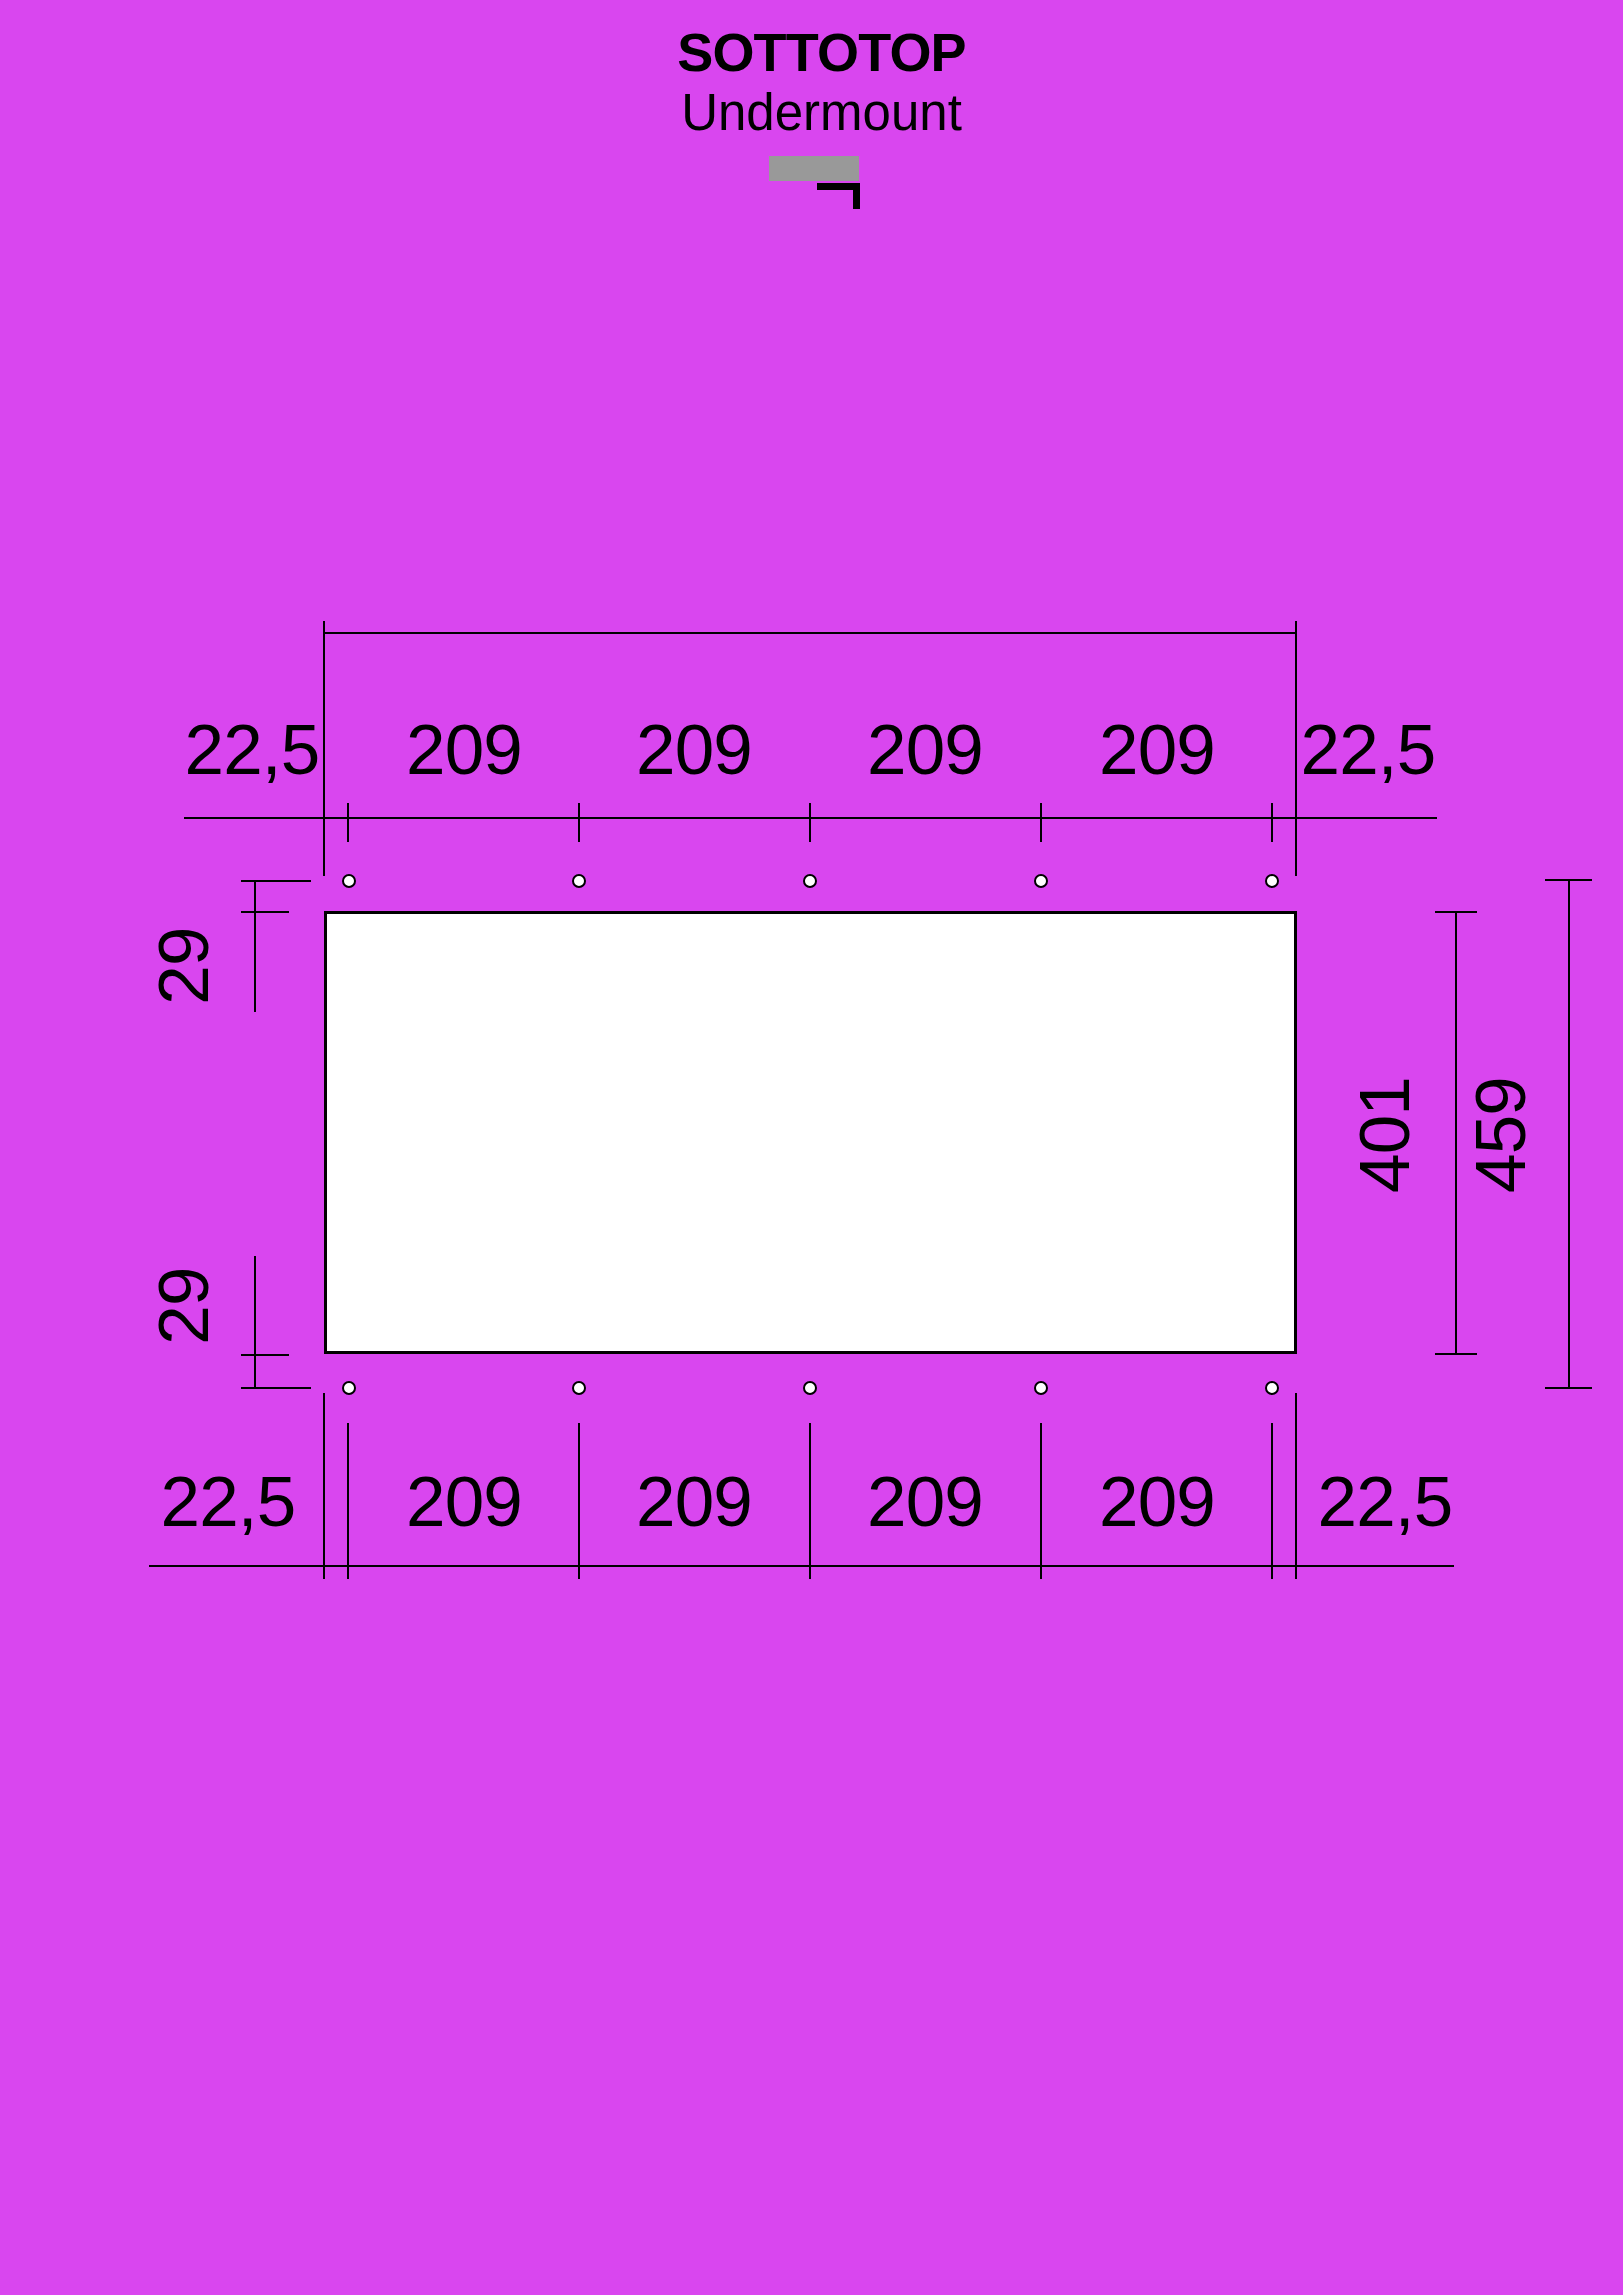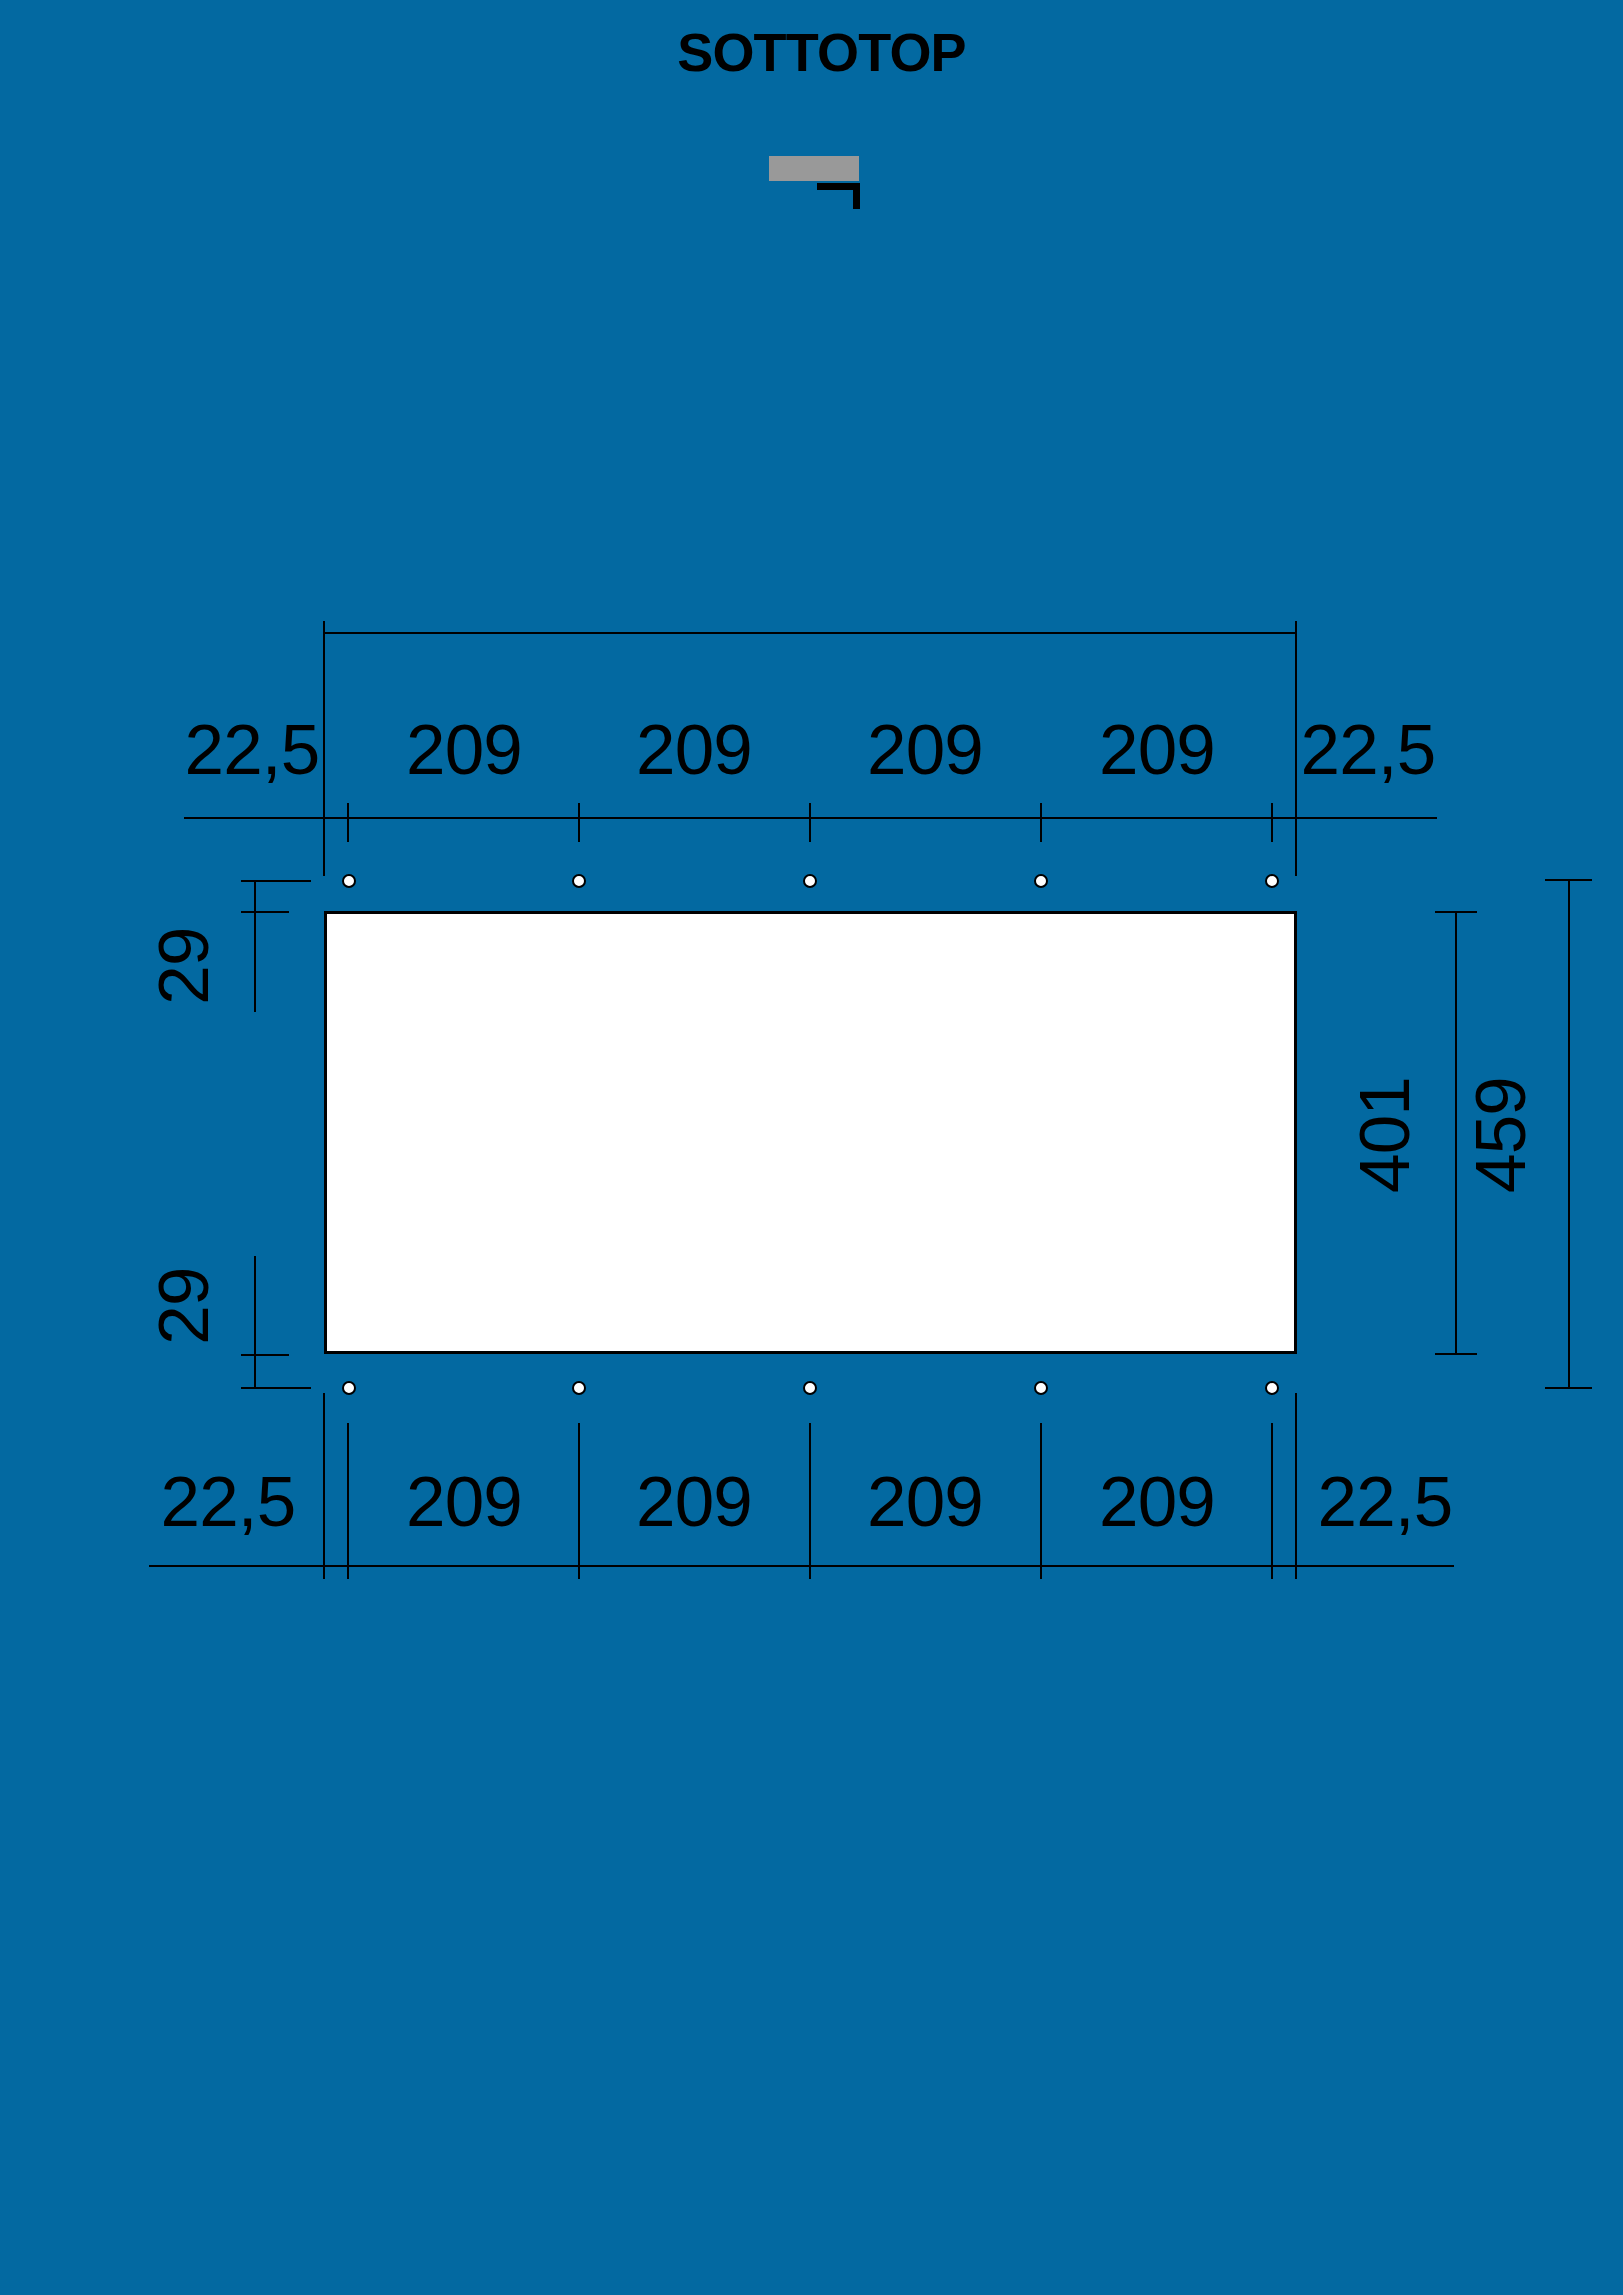--- a/index.html
+++ b/index.html
@@ -4,21 +4,21 @@
 <style>
   html, body {
     margin: 0;
     padding: 0;
     background: #ffffff;
   }
   .sheet {
     position: relative;
     width: 1623px;
     height: 2295px;
-    background: #0369a1;
+    background: #d946ef;
     overflow: hidden;
     font-family: "Liberation Sans", sans-serif;
     color: #000000;
   }
   .ln {
     position: absolute;
     background: #000000;
   }
   .lbl {
     position: absolute;
@@ -65,20 +65,21 @@
   .icon-part {
     position: absolute;
   }
 </style>
 </head>
 <body>
 
 <div class="sheet">
 
   <div class="lbl title-main" style="left:399px;top:18.6px;width:845px;">SOTTOTOP</div>
+  <div class="lbl title-sub" style="left:399px;top:85px;width:845px;">Undermount</div>
 
   <div class="icon-part" style="left:769px;top:156px;width:90px;height:24.5px;background:#999999;"></div>
   <div class="icon-part" style="left:817px;top:183px;width:43px;height:6.8px;background:#000000;"></div>
   <div class="icon-part" style="left:853px;top:183px;width:6.8px;height:26px;background:#000000;"></div>
 
   <div class="ln" style="left:324px;top:632px;width:973px;height:1.7px;"></div>
   <div class="ln" style="left:323px;top:621px;width:1.7px;height:255px;"></div>
   <div class="ln" style="left:1295px;top:621px;width:1.7px;height:255px;"></div>
 
   <div class="lbl num" style="left:125px;top:712px;width:254px;">22,5</div>

